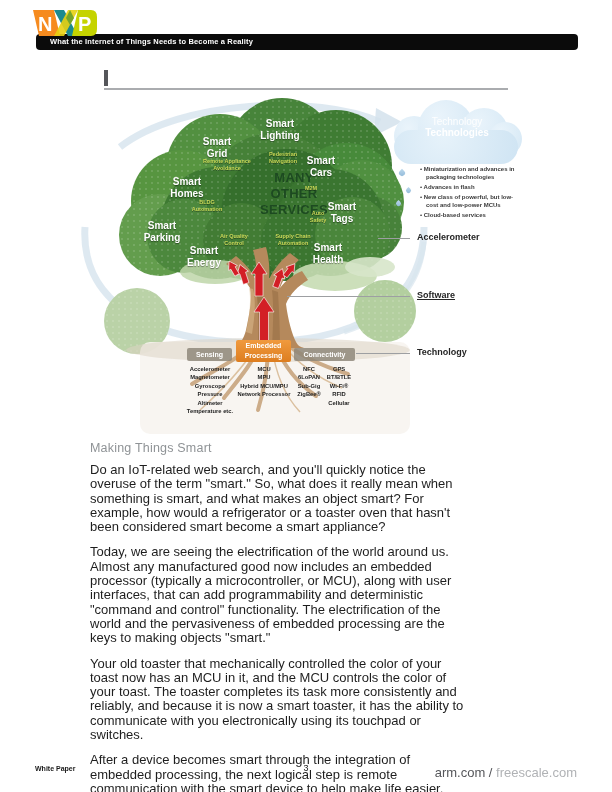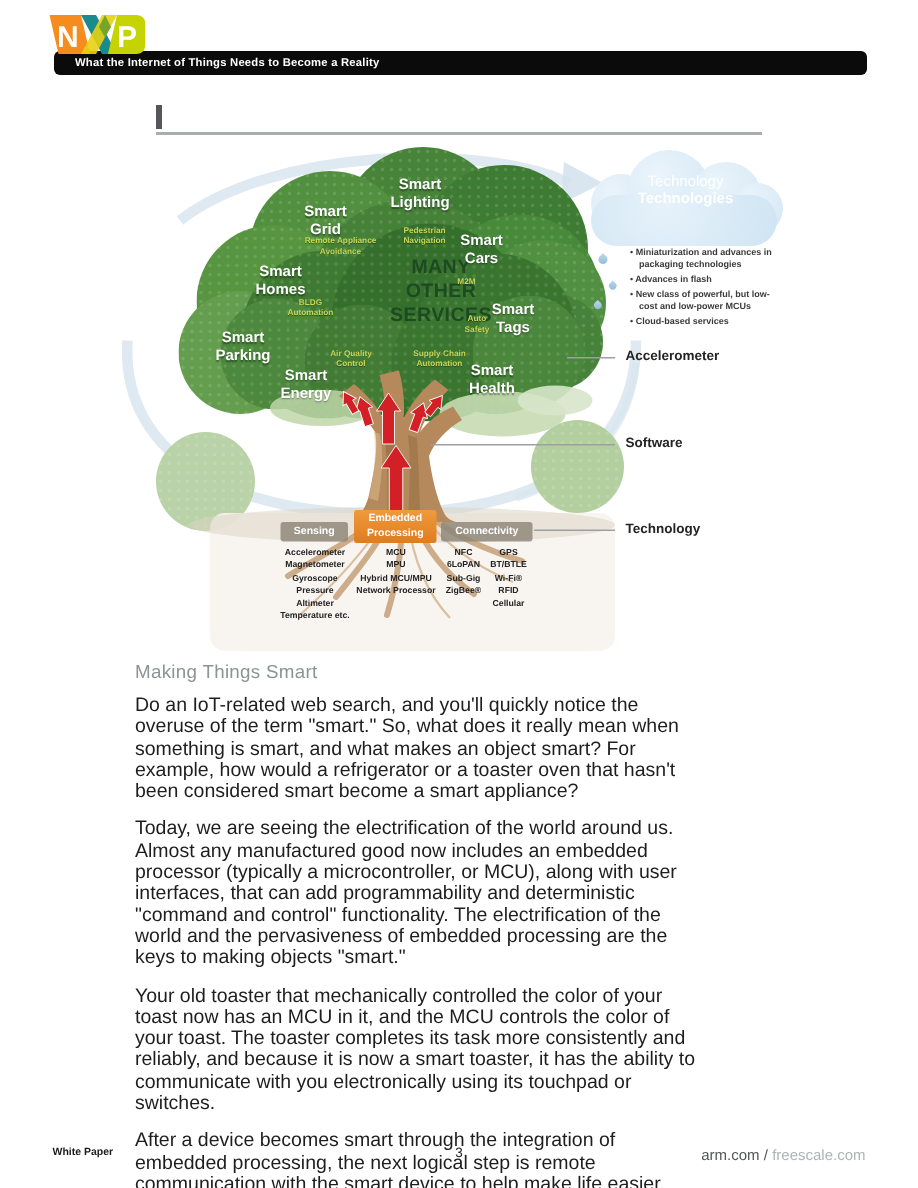--- a/index.html
+++ b/index.html
@@ -61,21 +61,21 @@
   .rlist div{margin-bottom:1px;}
 
   
   .content{position:absolute;left:90px;top:441px;width:374px;}
   .content h2{margin:0 0 8px 0;font-size:12.5px;font-weight:400;color:#8f9396;letter-spacing:.2px;}
   .content p{margin:0 0 11px 0;font-size:13px;line-height:14.3px;color:#1e1e1e;}
 
   
   .foot-left{position:absolute;left:35px;top:765px;font-size:7px;font-weight:bold;color:#1a1a1a;}
   .foot-page{position:absolute;left:0;top:763px;width:612px;text-align:center;font-size:9px;color:#222;}
-  .foot-right{position:absolute;right:35px;top:765px;font-size:10px;}
+  .foot-right{position:absolute;right:35px;top:765px;font-size:13px;}
   .foot-right .dark{color:#55565a;}
   .foot-right .light{color:#b0b2b5;}
 </style>
 </head>
 <body>
 
 <div class="page">
 
   <svg class="logo" width="64" height="32" viewBox="0 0 64 32">
     <polygon points="0,2 21,2 27,28 6,28" fill="#f68b1f"></polygon>
@@ -214,21 +214,21 @@
     <ul class="cloud-bullets">
       <li>Miniaturization and advances in packaging technologies</li>
       <li>Advances in flash</li>
       <li>New class of powerful, but low-cost and low-power MCUs</li>
       <li>Cloud-based services</li>
     </ul>
 
     <div class="conn-line" style="left:378px;top:146px;width:32px;"></div>
     <div class="side-label" style="top:140px;">Accelerometer</div>
     <div class="conn-line" style="left:287px;top:204px;width:123px;"></div>
-    <div class="side-label" style="top:198px;">Software</div>
+    <div class="side-label" style="top:198px;text-decoration:underline;">Software</div>
     <div class="conn-line" style="left:356px;top:261px;width:54px;"></div>
     <div class="side-label" style="top:255px;">Technology</div>
 
     <div class="rbox gray" style="left:187px;top:256px;width:45px;height:13px;font-size:7px;line-height:13px;">
       <span>Sensing</span>
     </div>
     <div class="rbox orange" style="left:236px;top:248px;width:55px;height:22px;font-size:7px;line-height:10px;padding-top:1px;">
       <span>Embedded Processing</span>
     </div>
     <div class="rbox gray" style="left:294px;top:256px;width:61px;height:13px;font-size:7px;line-height:13px;">

